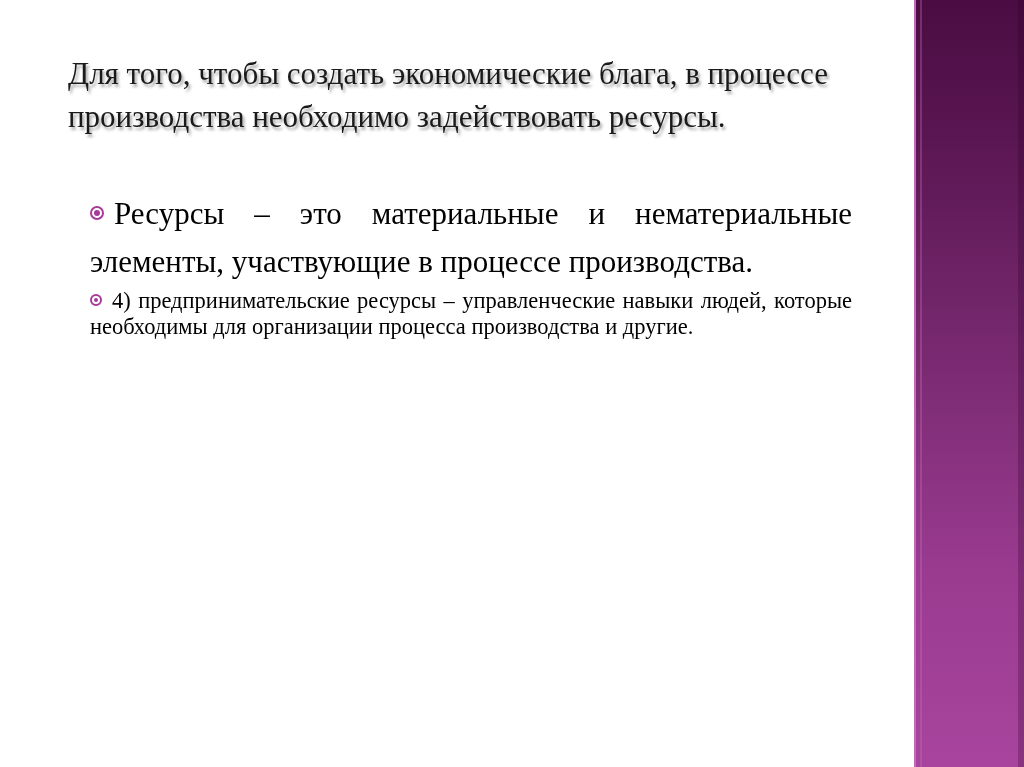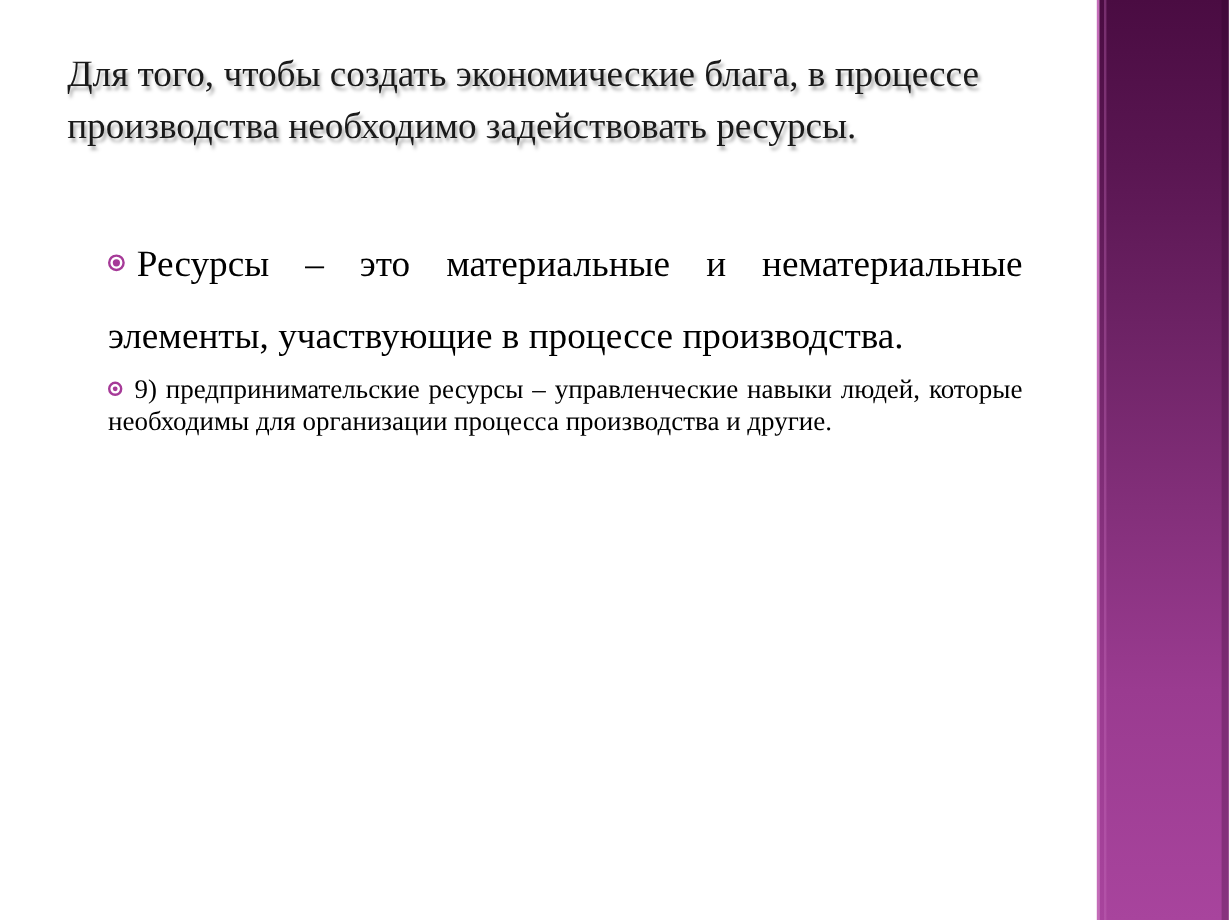--- a/index.html
+++ b/index.html
@@ -53,37 +53,37 @@
     }
     .title {
       position: absolute;
       left: 56px;
       top: 40px;
       width: 820px;
       font-size: 31px;
       line-height: 43px;
       color: #1a1a1a;
       text-shadow: 2px 3px 3px rgba(0,0,0,0.35);
-      margin: 0;
+      margin: 12px;
       font-weight: normal;
     }
     .content {
       position: absolute;
       left: 90px;
       top: 190px;
       width: 762px;
     }
     .bullet {
       position: relative;
       text-align: justify;
       text-align-last: left;
     }
     .bullet.main {
       font-size: 31px;
-      line-height: 60px;
+      line-height: 48px;
       margin-bottom: 2px;
     }
     .bullet.sub {
       font-size: 22.5px;
       line-height: 26px;
       margin-bottom: 10px;
     }
     .marker {
       display: inline-block;
       position: relative;
@@ -128,19 +128,19 @@
   <div class="content">
 
     <div class="bullet main">
       <span class="marker"></span><span>Ресурсы – это материальные и нематериальные элементы, участвующие в процессе производства.</span>
     </div>
 
 
 
 
     <div class="bullet sub">
-      <span class="marker"></span><span>9) предпринимательские ресурсы – управленческие навыки людей, которые необходимы для организации процесса производства и другие.</span>
+      <span class="marker"></span><span>4) предпринимательские ресурсы – управленческие навыки людей, которые необходимы для организации процесса производства и другие.</span>
     </div>
 
   </div>
 
   <div class="side-band"></div>
 </div>
 
 </body></html>

